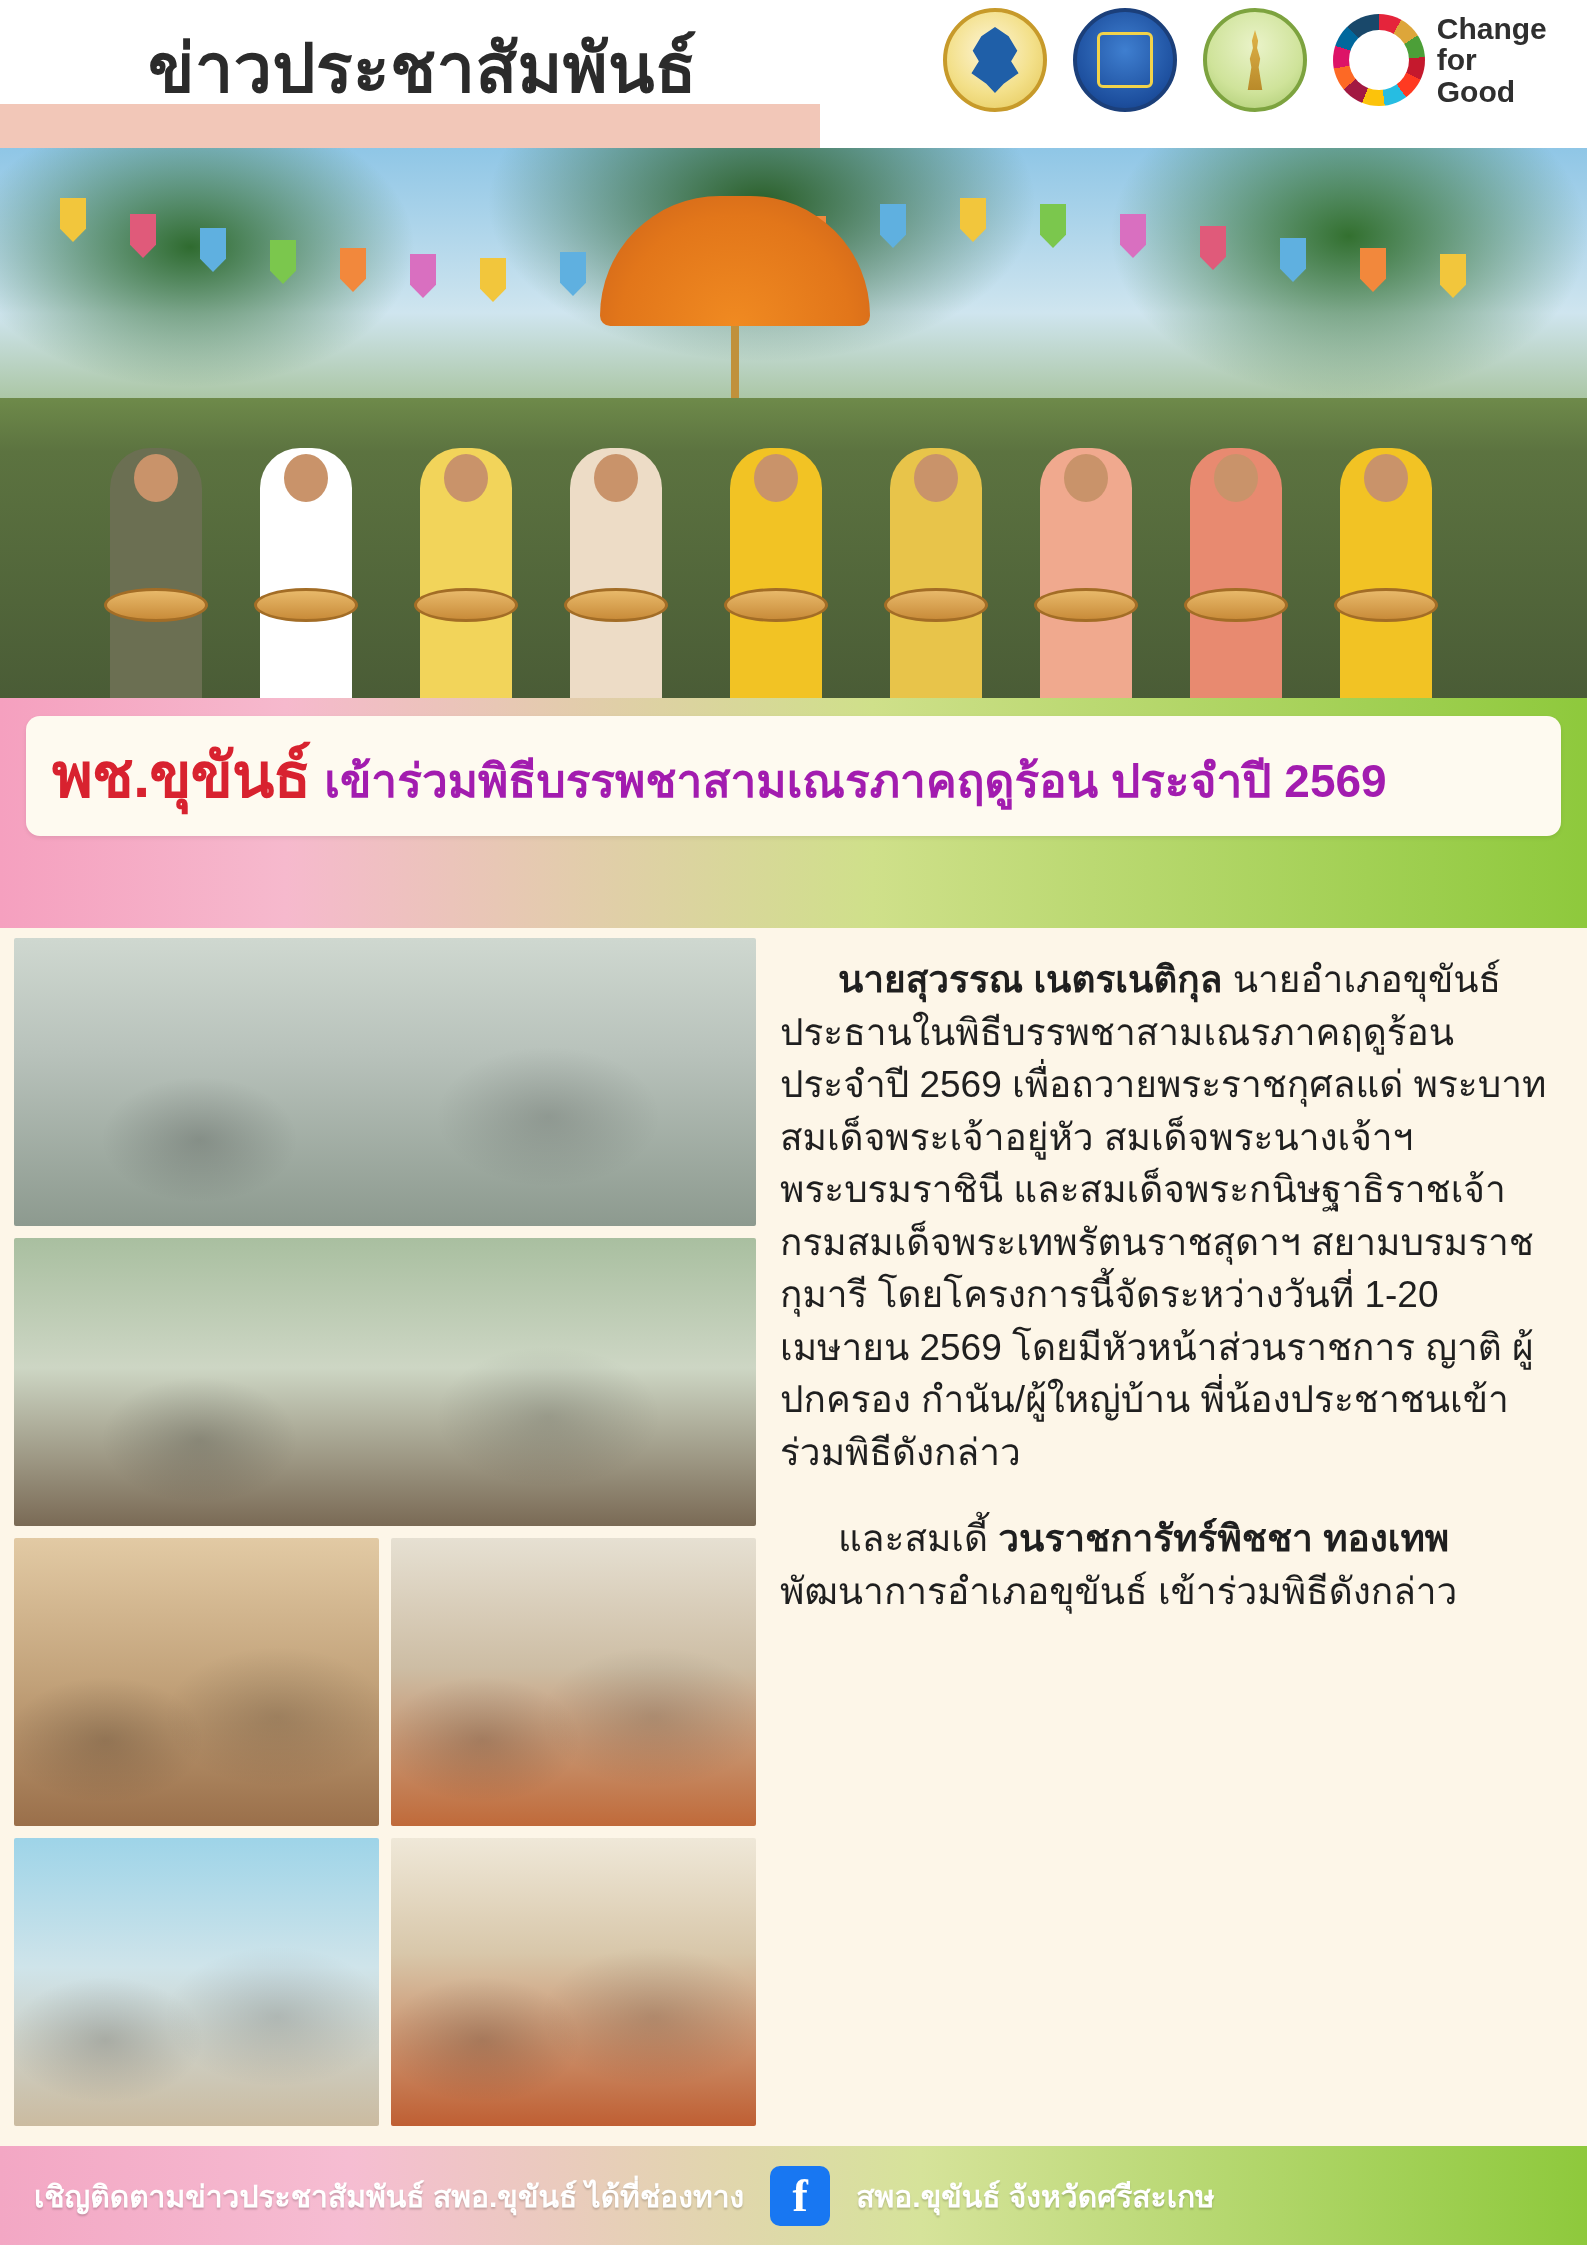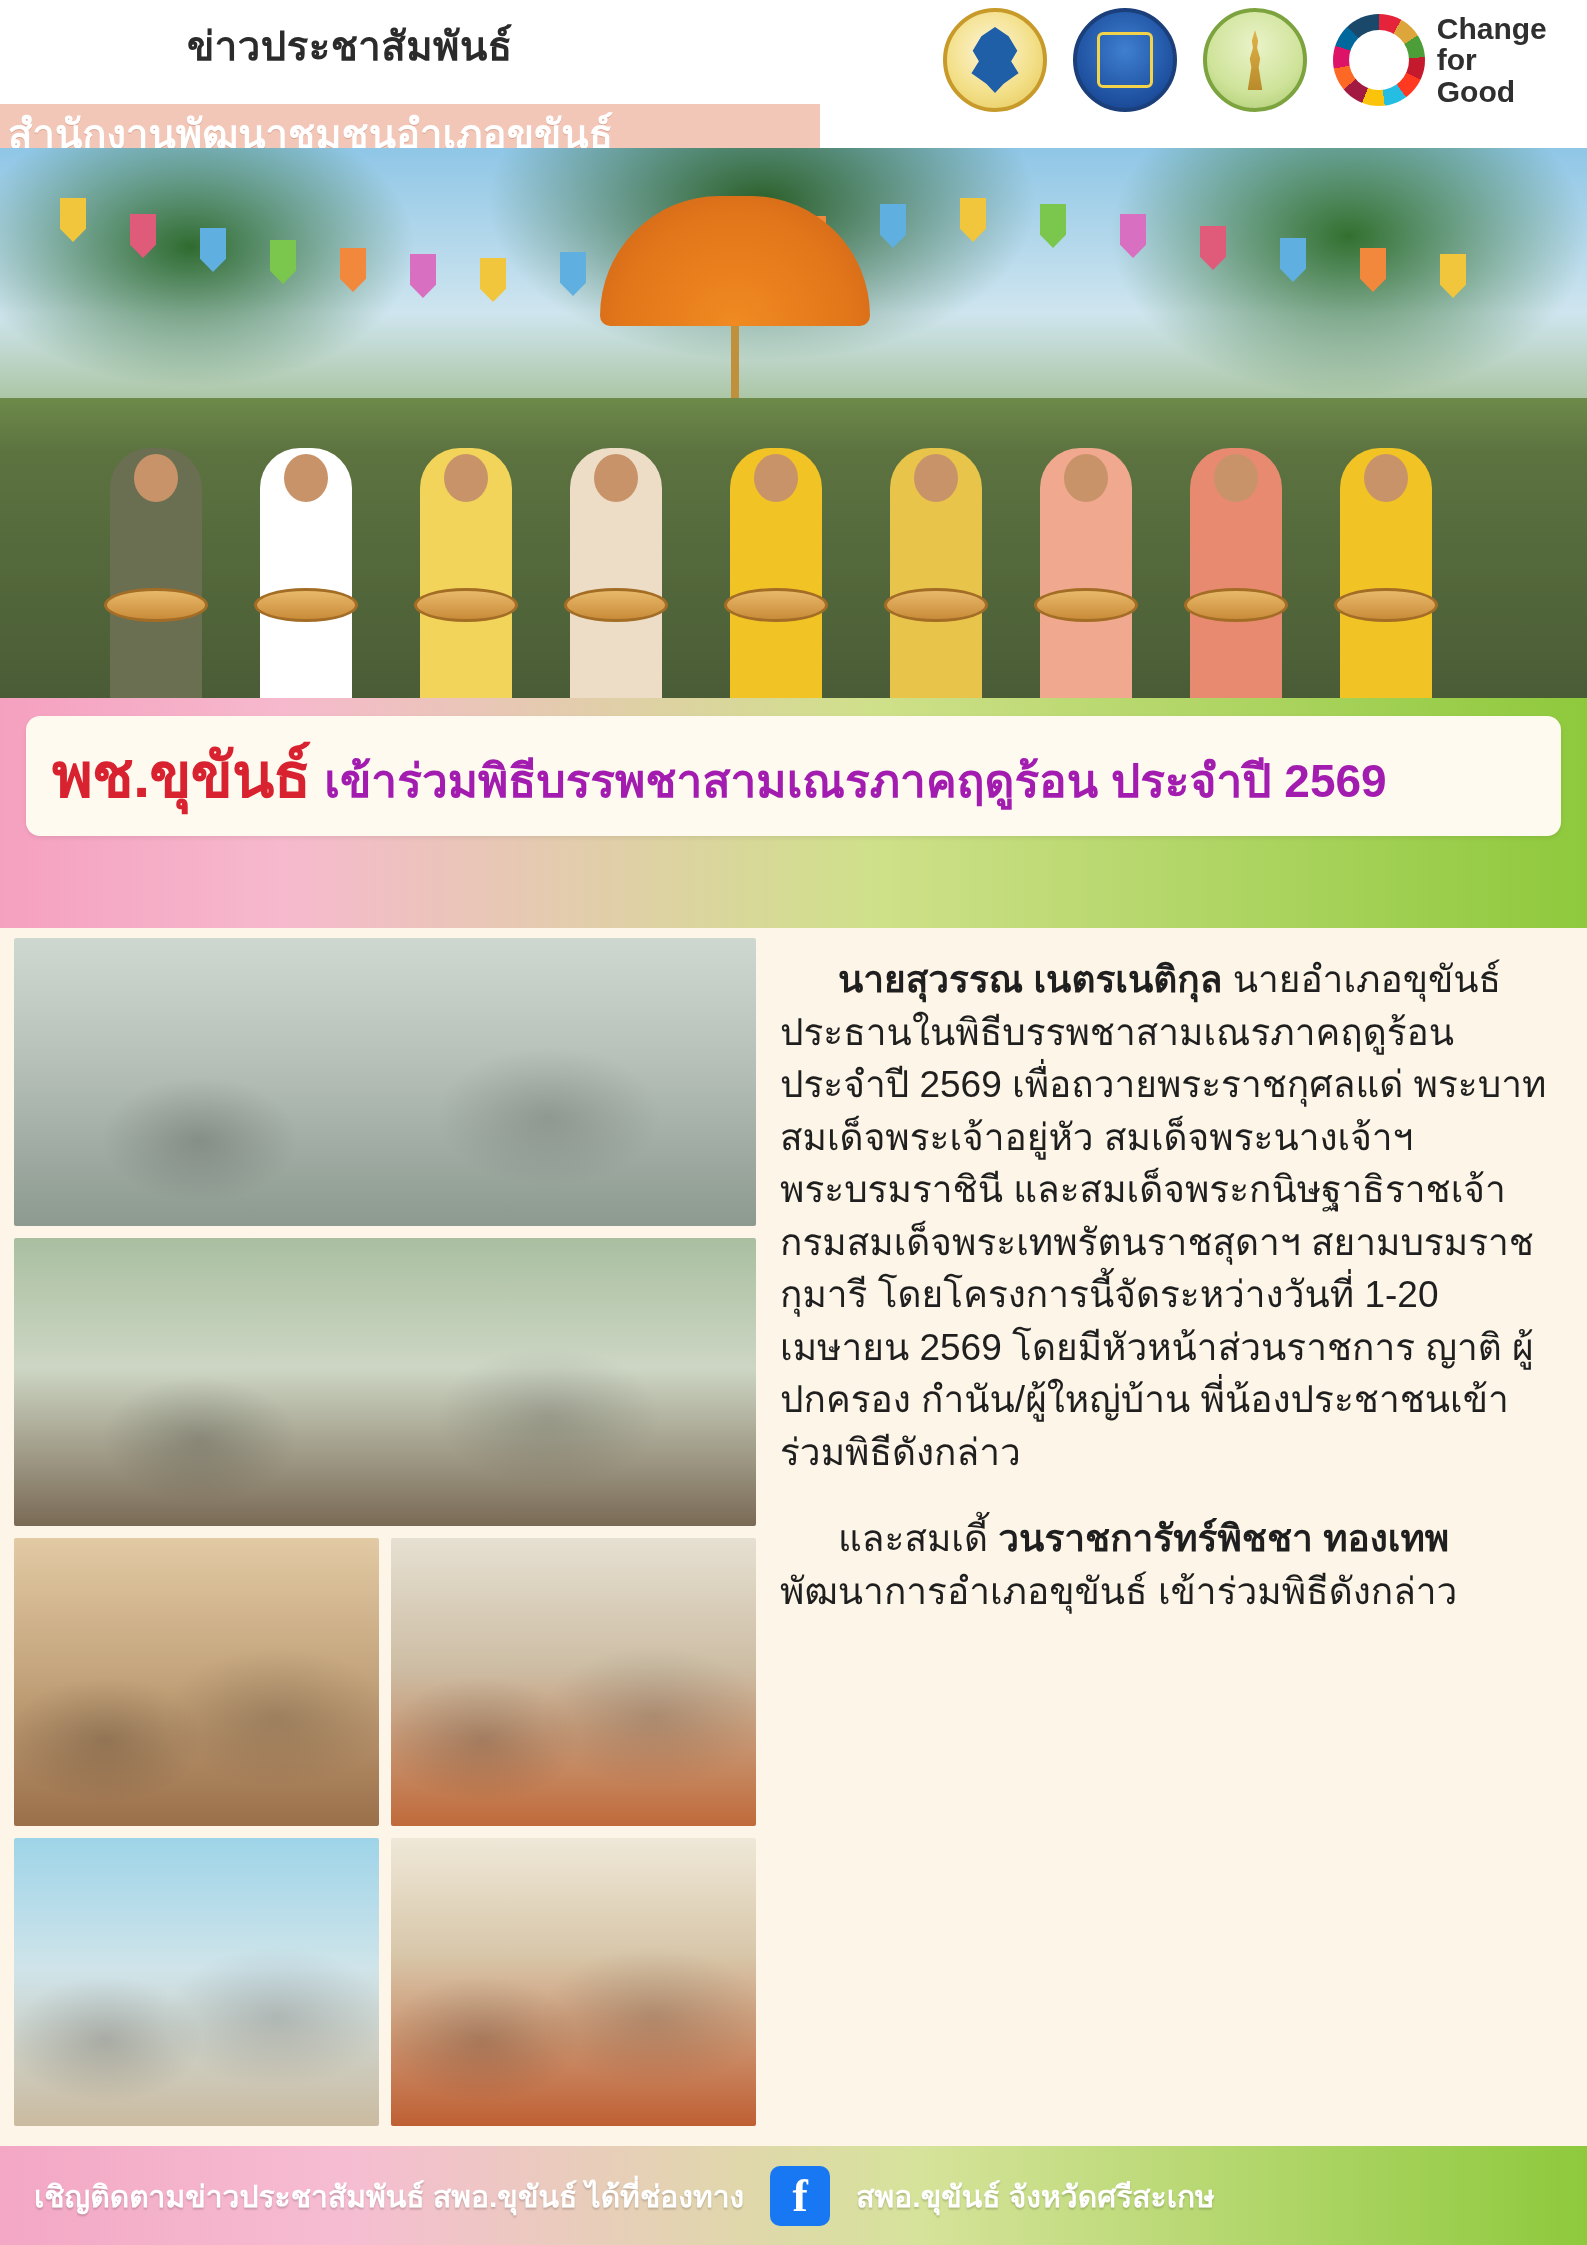--- a/index.html
+++ b/index.html
@@ -26,26 +26,25 @@
   }
   .header-left {
     position: relative;
     width: 860px;
     height: 148px;
   }
   .title-line1 {
     position: absolute;
     left: 148px;
     top: 14px;
-    font-size: 40px;
+    font-size: 68px;
     font-weight: bold;
     color: #2b2b2b;
     letter-spacing: 0.5px;
     white-space: nowrap;
-    margin-left: 39px;
   }
   .title-line2-band {
     position: absolute;
     left: 0;
     top: 104px;
     width: 820px;
     height: 46px;
     background: #f2c7b8;
   }
   .title-line2 {
@@ -334,21 +333,20 @@
 </style>
 </head>
 <body>
 
 <div class="page">
 
   <div class="header">
     <div class="header-left">
       <div class="title-line1">ข่าวประชาสัมพันธ์</div>
       <div class="title-line2-band"></div>
-      <div class="title-line2">สำนักงานพัฒนาชุมชนอำเภอขุขันธ์</div>
     </div>
 
     <div class="logos">
       <div class="logo logo-krut"></div>
       <div class="logo logo-cdd">
         <div class="inner"></div>
       </div>
       <div class="logo logo-temple"></div>
       <div class="logo-cfg">
         <div class="cfg-ring"></div>

